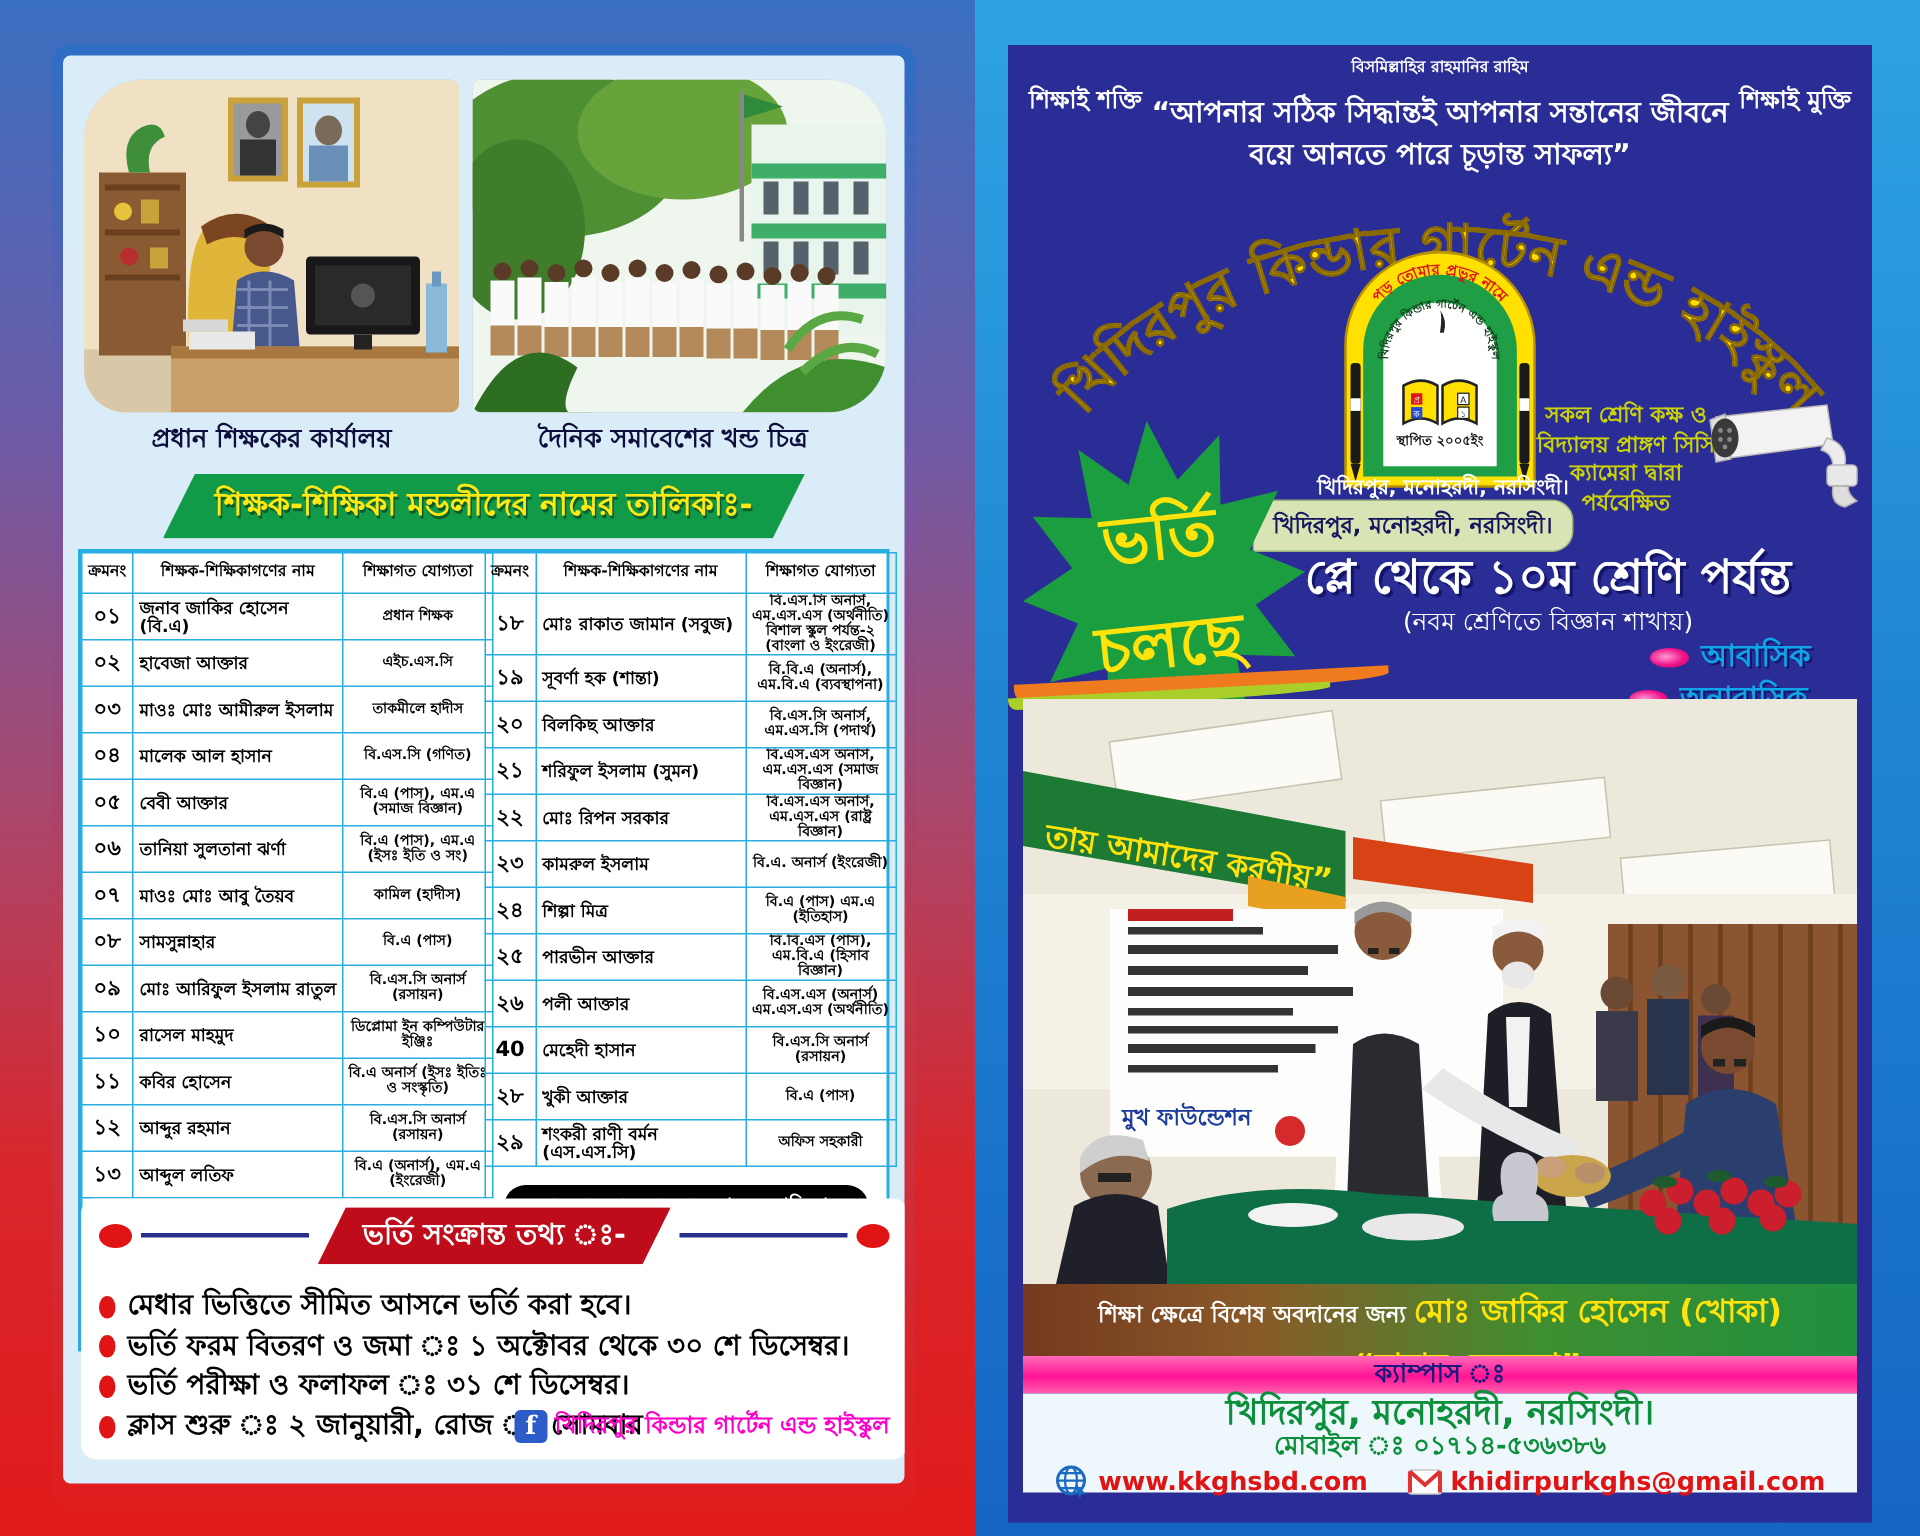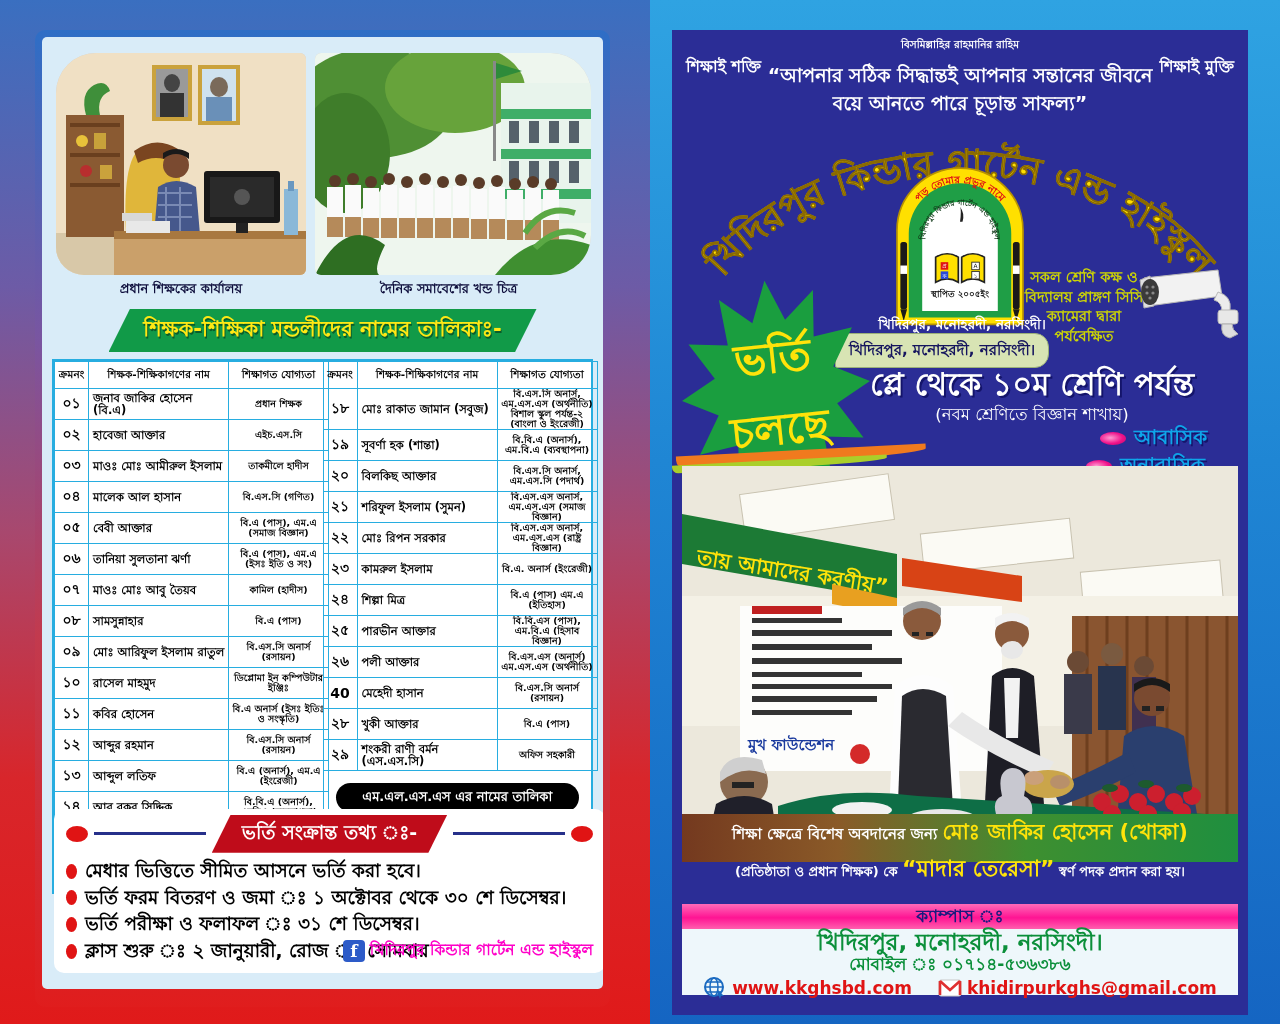--- a/index.html
+++ b/index.html
@@ -13,21 +13,21 @@
   
   .page-l-wrap{position:absolute;left:35px;top:30px;width:575px;height:977px;box-sizing:border-box;
     background:linear-gradient(180deg,#2e6ec6 0%,#7a55a0 32%,#c23a4e 62%,#e01d1d 100%);
     border-radius:10px;padding:7px 7px 18px 7px;}
   .page-l{width:100%;height:100%;background:#d9ecf8;border-radius:5px;position:relative;overflow:hidden;}
   .photos{display:flex;gap:9px;padding:16px 12px 0 14px;}
   .photo{height:222px;overflow:hidden;position:relative;background:#cfcfcf;}
   .photo.p1{width:250px;border-radius:40px 6px 6px 28px;}
   .photo.p2{width:276px;border-radius:6px 40px 40px 6px;}
   .captions{display:flex;padding:4px 12px 0 14px;}
-  .caption{font-weight:bold;font-size:13px;color:#0e0e3c;text-align:center;}
+  .caption{font-weight:bold;font-size:17px;color:#0e0e3c;text-align:center;}
   .caption.c1{width:250px;}
   .caption.c2{width:285px;}
   .ttl-bar{width:428px;margin:9px auto 7px;background:#119a48;color:#ffe814;font-size:21px;
     font-weight:bold;text-align:center;padding:4px 0;clip-path:polygon(5% 0,100% 0,95% 100%,0 100%);
     text-shadow:1px 2px 0 #0a5c2a;}
   .tblwrap{margin:0 10px;background:#fff;border:2px solid #27ade0;display:flex;}
   .half{width:50%;display:flex;flex-direction:column;}
   .half table{width:100%;border-collapse:collapse;table-layout:fixed;}
   th,td{border:1.5px solid #27ade0;font-weight:bold;text-align:center;padding:0 1px;overflow:hidden;color:#000;}
   th{font-size:10.5px;height:26px;line-height:1.05;}
@@ -37,21 +37,21 @@
   col.c-name{width:140px;}
   col.c-qual{width:100px;}
   td.col-name{text-align:left;padding-left:4px;font-size:11.5px;line-height:1.05;}
   td.col-qual{font-size:9.5px;line-height:1.05;}
   .mlss{flex:1;border-left:1.5px solid #27ade0;}
   .mlss-title{background:#000;color:#fff;border-radius:15px;font-size:13px;font-weight:bold;
     text-align:center;padding:4px 4px;margin:12px 12px 6px;}
   .mlss-item{font-size:15px;font-weight:bold;color:#000;padding-left:66px;line-height:1.65;}
   .adm{position:absolute;left:12px;bottom:16px;width:527px;background:#fff;border-radius:10px;
     padding:6px 12px 8px;}
-  .adm-head{display:flex;align-items:center;gap:6px;margin-bottom:5px;}
+  .adm-head{display:flex;align-items:center;gap:6px;margin-bottom:15px;}
   .dot{width:22px;height:16px;background:#e01414;border-radius:50%;flex:0 0 auto;}
   .hline{flex:1;height:3px;background:#26308a;}
   .ribbon{background:#bf0c1a;color:#fff;font-size:19px;font-weight:bold;padding:3px 30px;
     clip-path:polygon(8% 0,100% 0,92% 100%,0 100%);white-space:nowrap;}
   .adm-item{display:flex;align-items:center;gap:8px;font-size:18.5px;font-weight:bold;color:#000;
     line-height:1.45;}
   .adm-item .b{width:11px;height:15px;background:#e01414;border-radius:50%;flex:0 0 auto;}
   .fb-line{position:absolute;right:12px;bottom:9px;display:flex;align-items:center;gap:5px;}
   .fb-ic{width:22px;height:22px;background:#2d5bc8;color:#fff;border-radius:4px;font-weight:bold;
     text-align:center;line-height:22px;font-size:17px;font-family:"DejaVu Serif",serif;}
@@ -86,21 +86,21 @@
   .badge .ov{width:26px;height:13px;border-radius:50%;
     background:radial-gradient(ellipse at 40% 45%,#ff9ad2 0%,#f0128a 55%,#b80766 100%);}
   .badge .bt{color:#0ea5e9;font-size:20px;font-weight:bold;text-shadow:1.5px 1.5px 0 #14146a;}
   .badge.b1{top:392px;left:428px;}
   .badge.b2{top:420px;left:414px;}
   .deco-o{position:absolute;top:420px;left:4px;width:250px;height:12px;background:#f07a1e;
     border-radius:0 0 60% 8px;transform:rotate(-3deg);}
   .deco-g{position:absolute;top:430px;left:0px;width:215px;height:8px;background:#aacf2a;
     border-radius:0 0 60% 6px;transform:rotate(-3deg);}
   .cer-photo{position:absolute;top:436px;left:10px;width:556px;height:390px;overflow:hidden;background:#e9e5da;}
-  .award{position:absolute;top:784px;left:10px;width:556px;height:48px;
+  .award{position:absolute;top:826px;left:10px;width:556px;height:48px;
     background:linear-gradient(90deg,#74391f 0%,#8a5a28 28%,#3e8f30 62%,#1f8f3f 100%);
     color:#fff;text-align:center;}
   .award .l1{font-size:15px;font-weight:bold;margin-top:2px;}
   .award .l1 .nm{color:#ffe30a;font-size:21px;}
   .award .l2{font-size:13px;font-weight:bold;}
   .award .l2 .md{color:#ffe30a;font-size:22px;}
   .campus-bar{position:absolute;top:874px;left:10px;width:556px;height:25px;
     background:linear-gradient(180deg,#ff6ab8 0%,#ff1493 55%,#ff5fae 100%);
     color:#1a1a7e;font-size:17px;font-weight:bold;text-align:center;line-height:25px;}
   .contact{position:absolute;top:899px;left:10px;width:556px;height:66px;background:#eef7fb;

